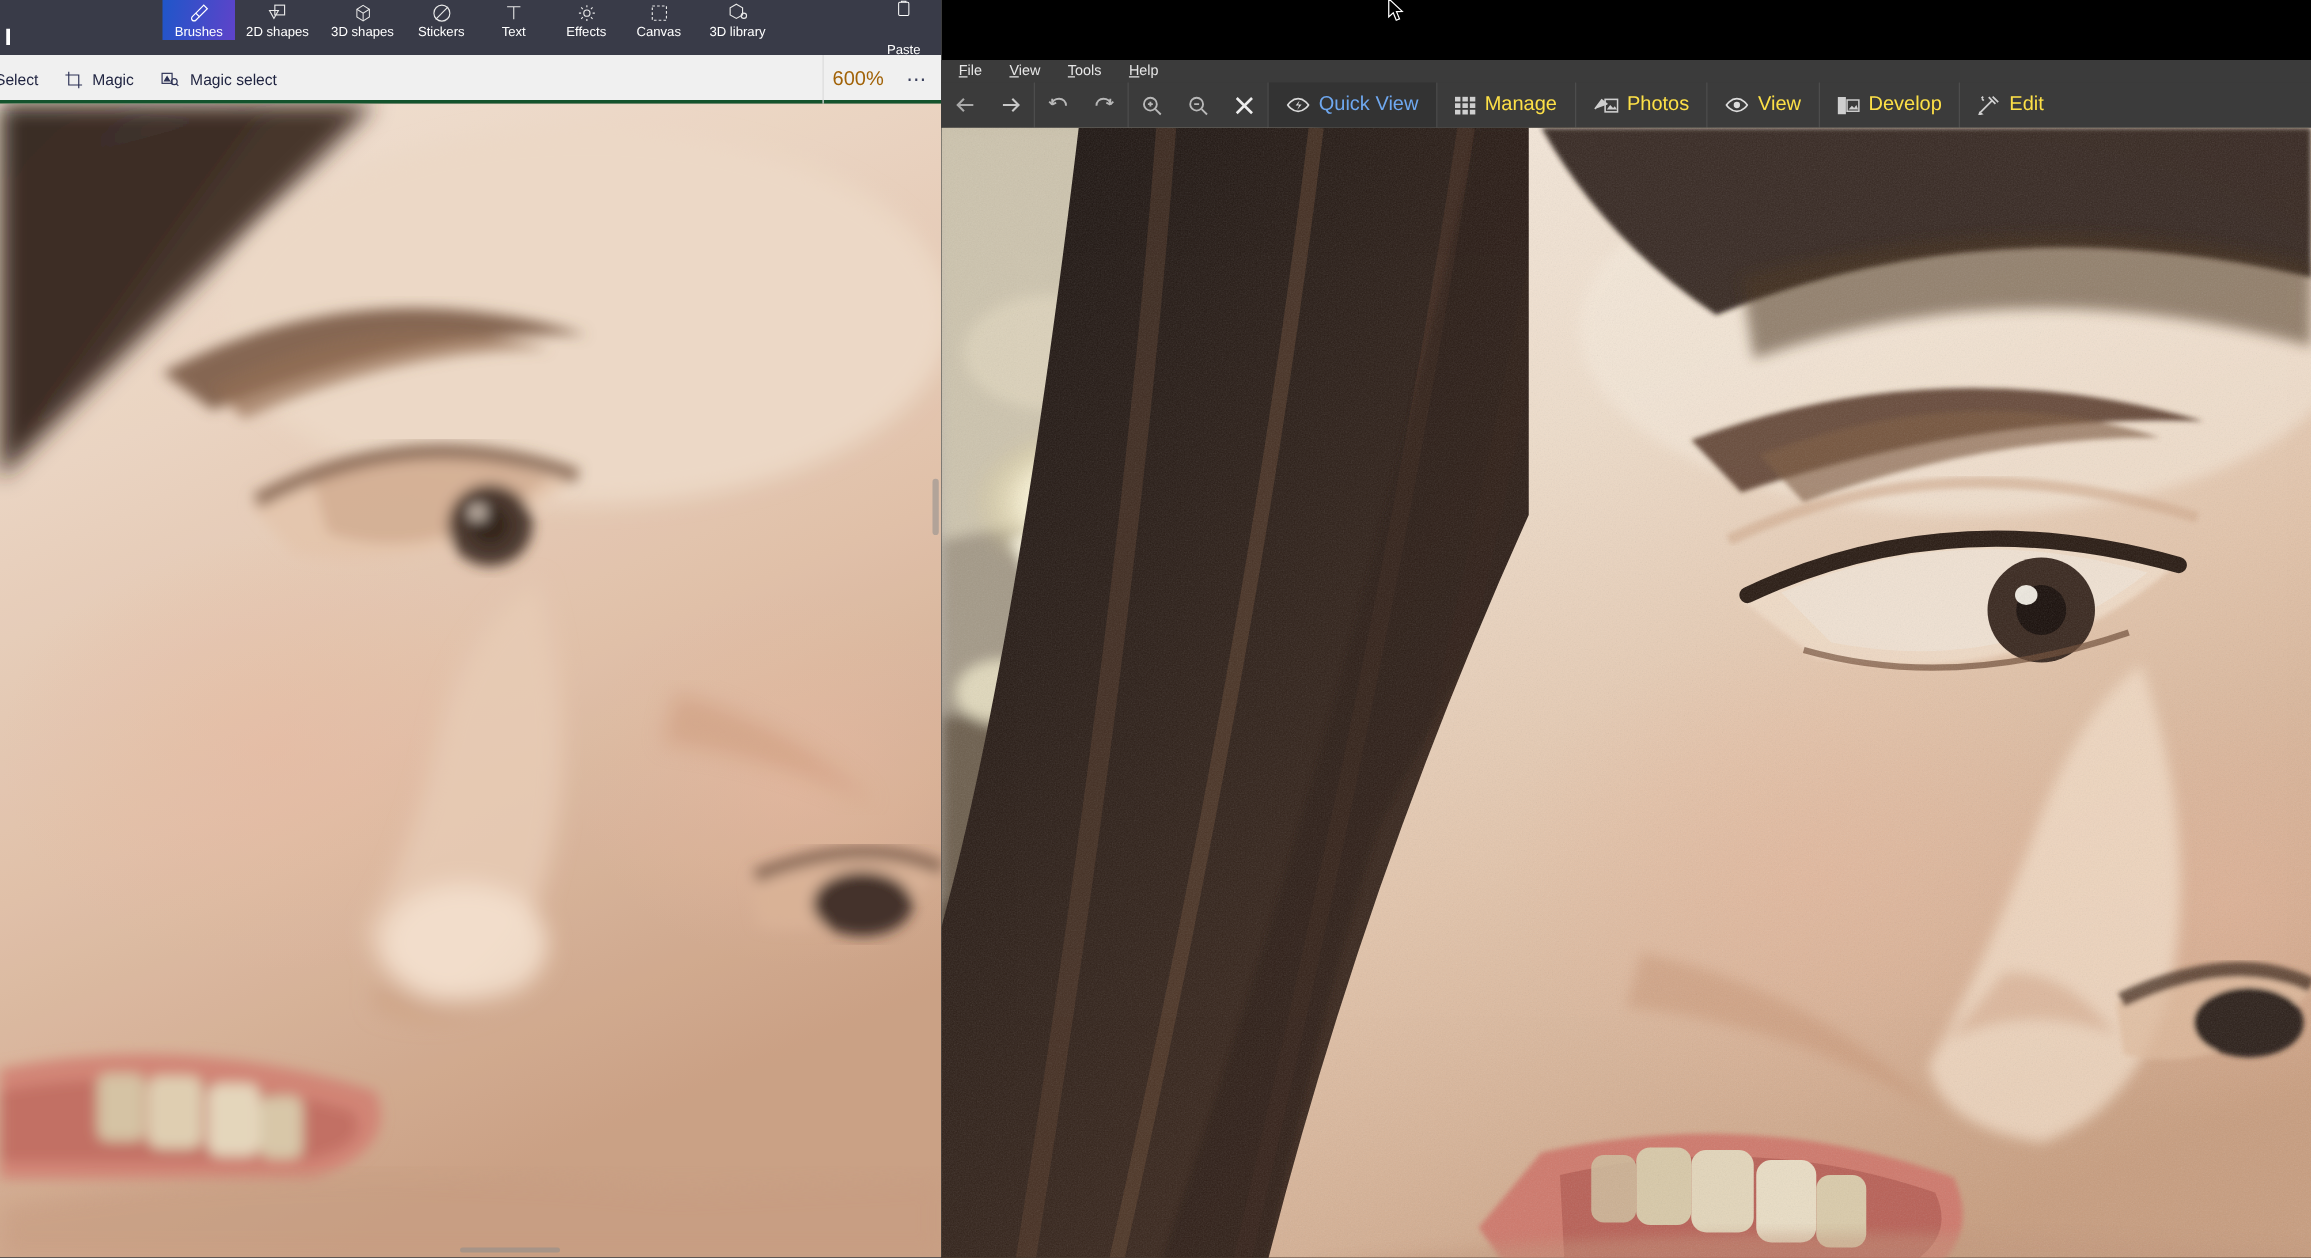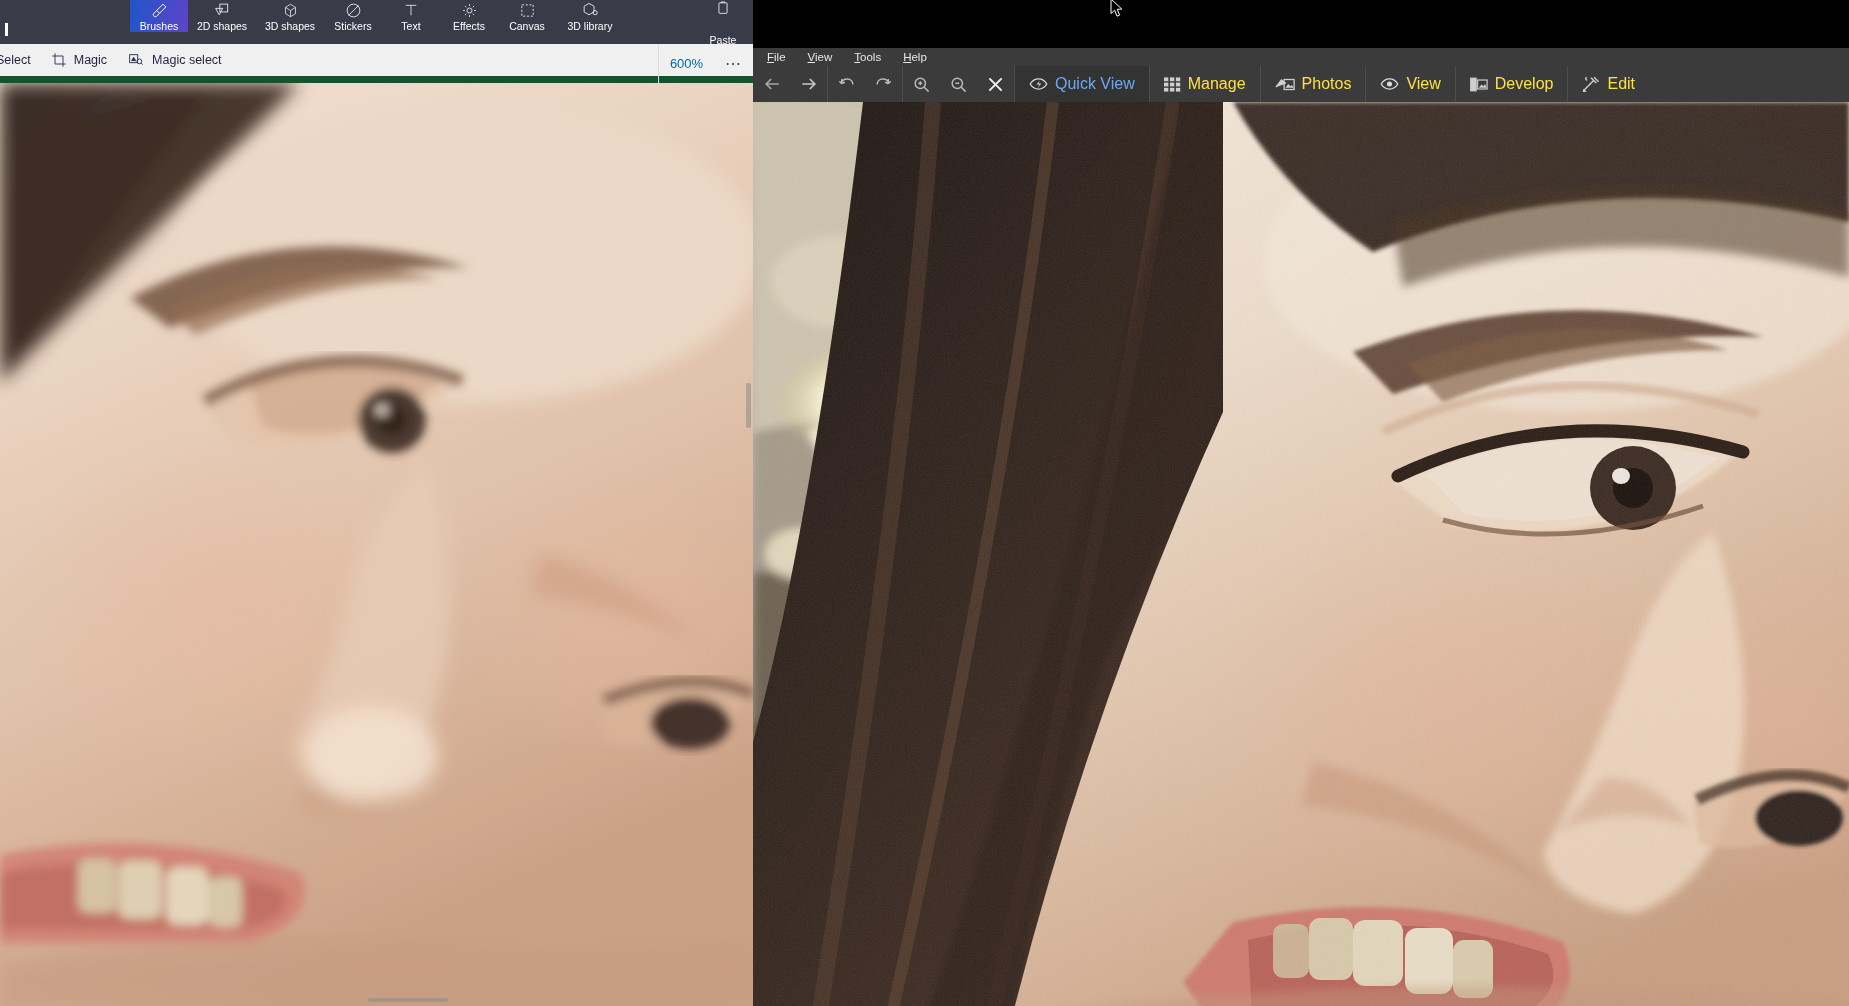--- a/index.html
+++ b/index.html
@@ -21,35 +21,35 @@
   .p3-tab .lbl { font-size:10.5px; line-height:11px; white-space:nowrap; }
   .p3-tab.active { background:linear-gradient(100deg,#1f56c9 0%,#5f43c9 100%); }
   .p3-tab.menu-edge { position:absolute; left:0; top:0; width:10px; height:44px; }
   .p3-tab.menu-edge .bar { width:3px; height:13px; background:#fff; margin-top:15px; margin-left:2px; }
   .p3-paste { position:absolute; right:8px; top:0; height:44px; width:44px;
               display:flex; flex-direction:column; align-items:center; justify-content:center;
               color:#fff; gap:14px; }
   .p3-paste .lbl { font-size:10.5px; }
 
   .p3-toolbar { position:relative; height:39px; background:#f0f0f0;
-                display:flex; align-items:center; border-bottom:7px solid #14532d; }
+                display:flex; border-bottom:3px solid #14532d; }
   .tb-item { display:flex; align-items:center; gap:7px; color:#1f2340;
              font-size:12.5px; height:39px; padding:0 10px; }
   .tb-item .glyph { display:flex; align-items:center; }
   .p3-zoomgroup { position:absolute; left:360px; top:0; height:39px;
                   display:flex; align-items:center; }
   .zminus, .zplus { width:34px; height:39px; display:flex; align-items:center;
                     justify-content:center; color:#4a4f6e; }
   .zslider { position:relative; width:125px; height:39px; display:flex; align-items:center; }
   .zslider .track { width:100%; height:2.5px; background:#0a6cbd; }
   .zslider .thumb { position:absolute; left:60px; top:9px; width:8px; height:21px;
                     background:#0a6cbd; border-radius:1px; }
   .p3-pct { position:absolute; left:658px; top:0; width:56px; height:39px;
             display:flex; align-items:center; justify-content:center;
-            font-size:13px; color:#0369a1; border-left:1px solid #dcdcdc; }
+            font-size:16px; color:#a16207; border-left:1px solid #dcdcdc; }
   .p3-more { position:absolute; left:714px; top:0; width:39px; height:39px;
              display:flex; align-items:center; justify-content:center;
              font-size:16px; color:#3a3f5c; letter-spacing:1px; }
 
   
   .p3-canvas { position:relative; width:753px; height:923px; overflow:hidden; background:#c9a68c; }
   .p3-vscroll { position:absolute; right:2px; top:300px; width:5px; height:45px;
                 background:#8d8d8d; opacity:.55; border-radius:3px; }
   .p3-hscroll { position:absolute; bottom:4px; left:368px; width:80px; height:4px;
                 background:#8d8d8d; opacity:.55; border-radius:3px; }

